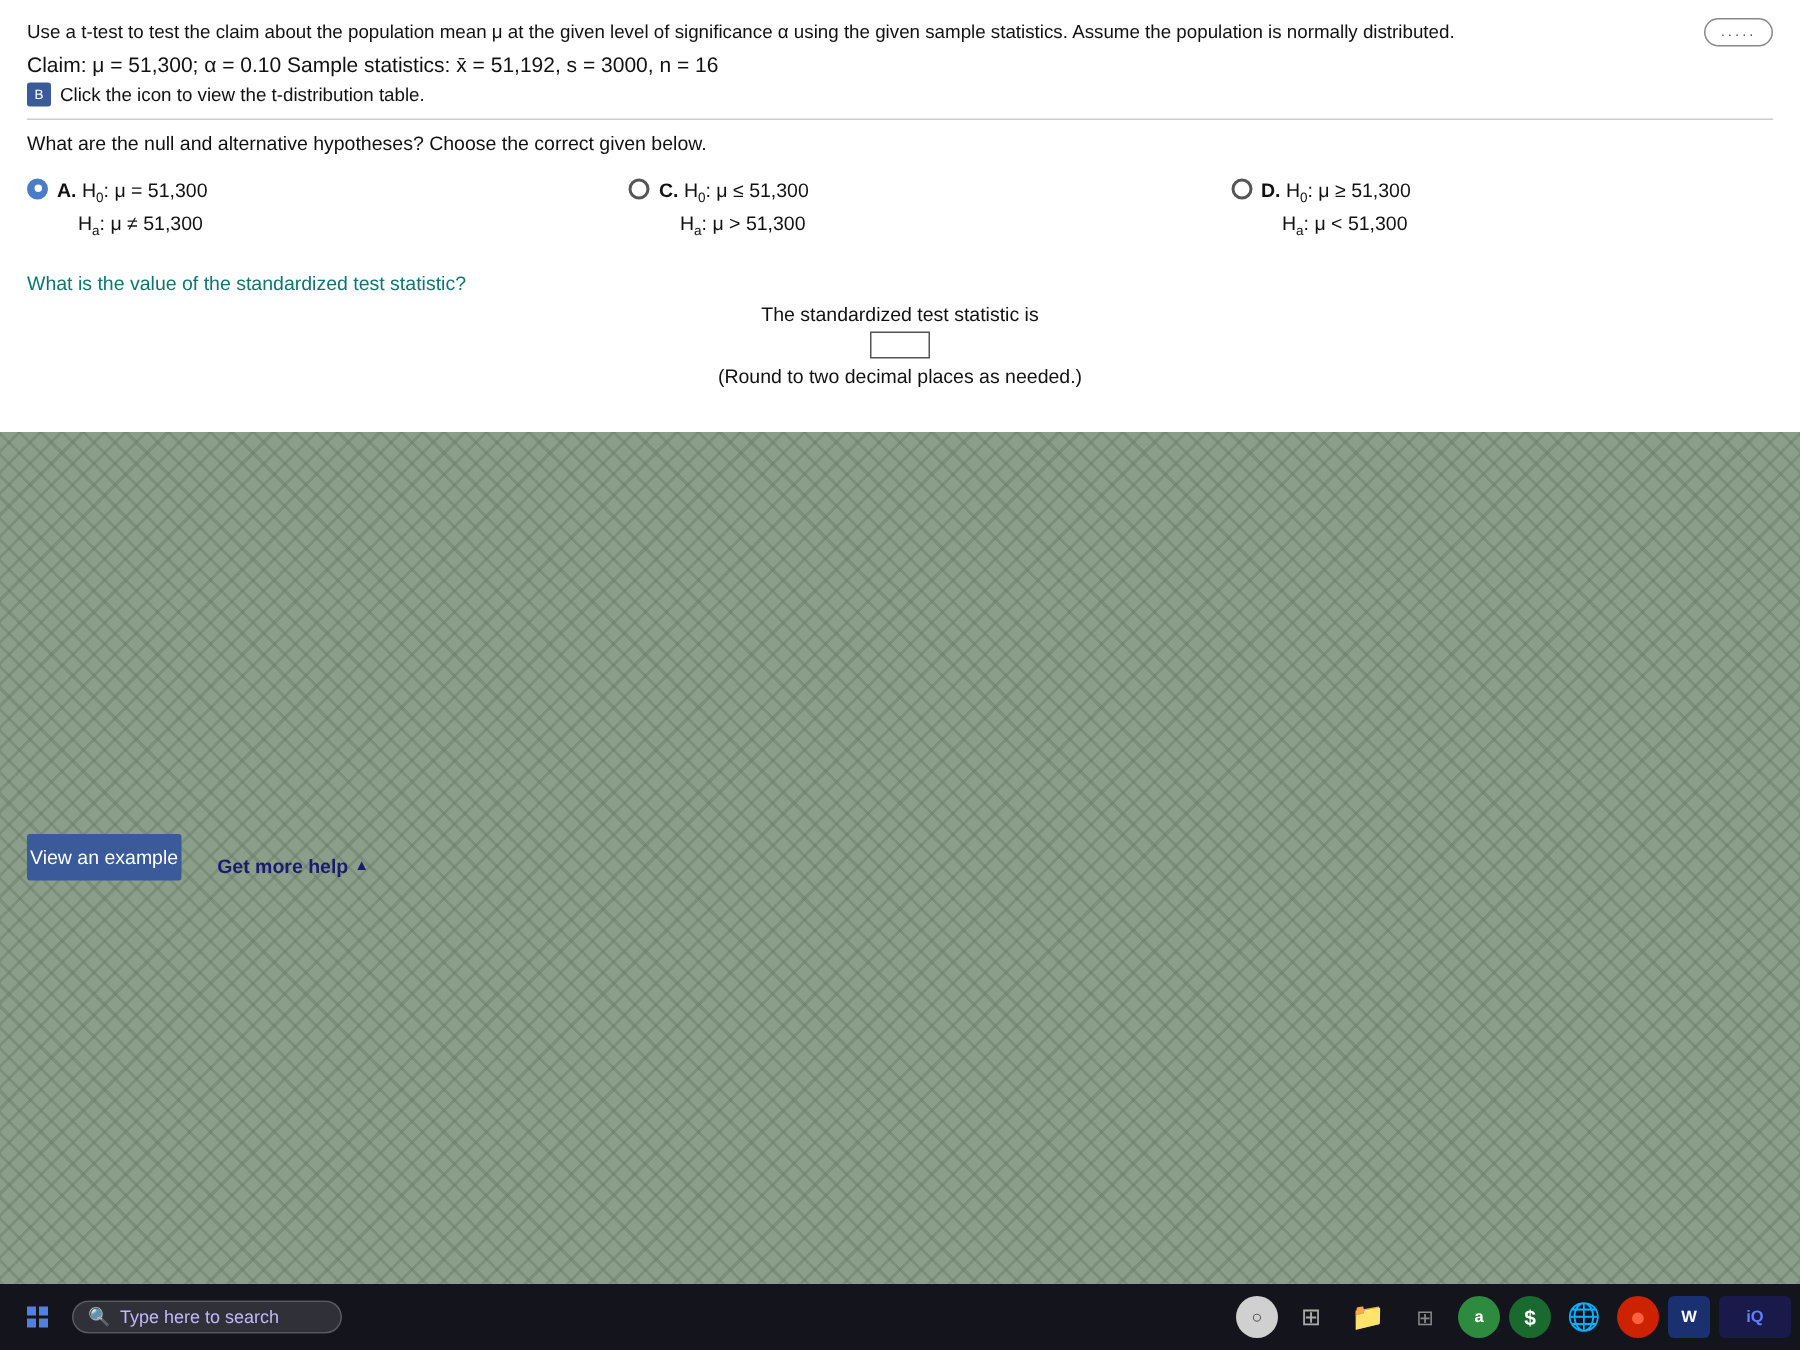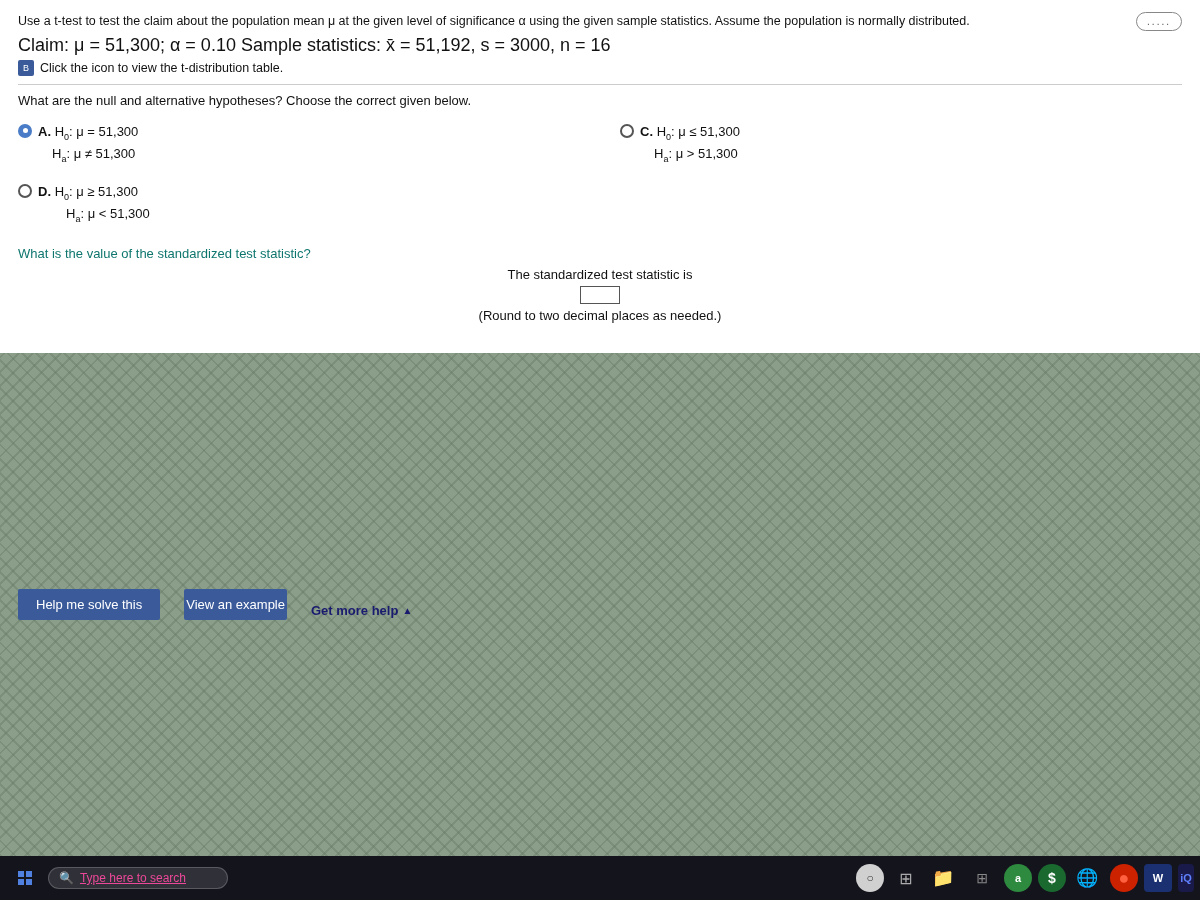--- a/index.html
+++ b/index.html
@@ -48,21 +48,21 @@
       position: relative;
       flex-shrink: 0;
     }
     .question-card .instructions {
       font-size: 12.5px;
       line-height: 1.5;
       margin-bottom: 4px;
       color: #111;
     }
     .question-card .claim-line {
-      font-size: 18px;
+      font-size: 14px;
       margin-bottom: 4px;
       color: #111;
     }
     .question-card .table-link {
       font-size: 12.5px;
       display: flex;
       align-items: center;
       gap: 6px;
       margin-bottom: 8px;
       color: #111;
@@ -99,22 +99,22 @@
     }
     .question-text {
       font-size: 13px;
       font-weight: 500;
       margin-bottom: 14px;
       color: #111;
     }
     
     .choices-grid {
       display: grid;
-      grid-template-columns: 1fr 1fr;
-      gap: 16px 40px;
+      grid-template-columns: 1fr 1fr 1fr;
+      gap: 2px 40px;
       margin-bottom: 20px;
     }
     .choice {
       display: flex;
       align-items: flex-start;
       gap: 6px;
       font-size: 13px;
       cursor: pointer;
     }
     .choice-radio {
@@ -259,23 +259,22 @@
       padding: 3px 10px;
       gap: 6px;
       min-width: 180px;
       cursor: text;
     }
     .taskbar-search-icon {
       color: #aaa;
       font-size: 12px;
     }
     .taskbar-search-text {
-      color: #ec4899;
+      color: #c4b5fd;
       font-size: 12px;
-      text-decoration: underline;
     }
     .taskbar-spacer { flex: 1; }
     .taskbar-icons {
       display: flex;
       align-items: center;
       gap: 6px;
     }
     .taskbar-icon-btn {
       width: 32px;
       height: 32px;
@@ -283,21 +282,21 @@
       display: flex;
       align-items: center;
       justify-content: center;
       cursor: pointer;
       font-size: 16px;
     }
     .taskbar-icon-btn.circle { background: #d0d0d0; border-radius: 50%; color: #333; font-size: 12px; width: 28px; height: 28px; }
     .taskbar-icon-btn.green { background: #2d8a3e; color: white; font-size: 11px; font-weight: bold; border-radius: 50%; width: 28px; height: 28px; }
     .taskbar-icon-btn.red { background: #cc2200; border-radius: 50%; width: 28px; height: 28px; font-size: 18px; color: #ff6040; }
     .taskbar-icon-btn.dark-blue { background: #1a3070; color: white; font-size: 11px; font-weight: bold; border-radius: 4px; width: 28px; height: 28px; }
-    .taskbar-icon-btn.iq { background: #1a1a4a; color: #6080ff; font-size: 11px; font-weight: bold; border-radius: 4px; width: 16px; height: 28px; }
+    .taskbar-icon-btn.iq { background: #1a1a4a; color: #6080ff; font-size: 11px; font-weight: bold; border-radius: 4px; width: 48px; height: 28px; }
     .icon-grid {
       display: grid;
       grid-template-columns: 1fr 1fr;
       gap: 1px;
       width: 14px;
       height: 14px;
     }
     .icon-grid-cell {
       background: #bbb;
       width: 6px;
@@ -347,39 +346,38 @@
             <span>H<sub>0</sub>: μ ≤ 51,300</span><br>
             <span style="margin-left:14px">H<sub>a</sub>: μ &gt; 51,300</span>
           </div>
         </div>
 
         <div class="choice">
           <div class="choice-radio"></div>
           <div class="choice-text">
             <span class="choice-label">D. </span>
             <span>H<sub>0</sub>: μ ≥ 51,300</span><br>
-            <span style="margin-left:28px">H<sub>a</sub>: μ &lt; 51,300</span>
+            <span style="margin-left:14px">H<sub>a</sub>: μ &lt; 51,300</span>
           </div>
         </div>
 
       </div>
 
       <div class="test-statistic-section">
         <p class="q2-text">What is the value of the standardized test statistic?</p>
         <div class="statistic-input-line">
           <span>The standardized test statistic is</span>
           <span class="statistic-input-box"></span>
           <span>(Round to two decimal places as needed.)</span>
         </div>
       </div>
 
     </div>
 
     <div class="bottom-area">
-      <button class="help-btn">Help me solve this</button>
       <button class="example-btn">View an example</button>
       <button class="more-help-btn">
         <span>Get more help</span>
         <span class="arrow-up">▲</span>
       </button>
     </div>
 
   </div>
 
   <div class="taskbar">

